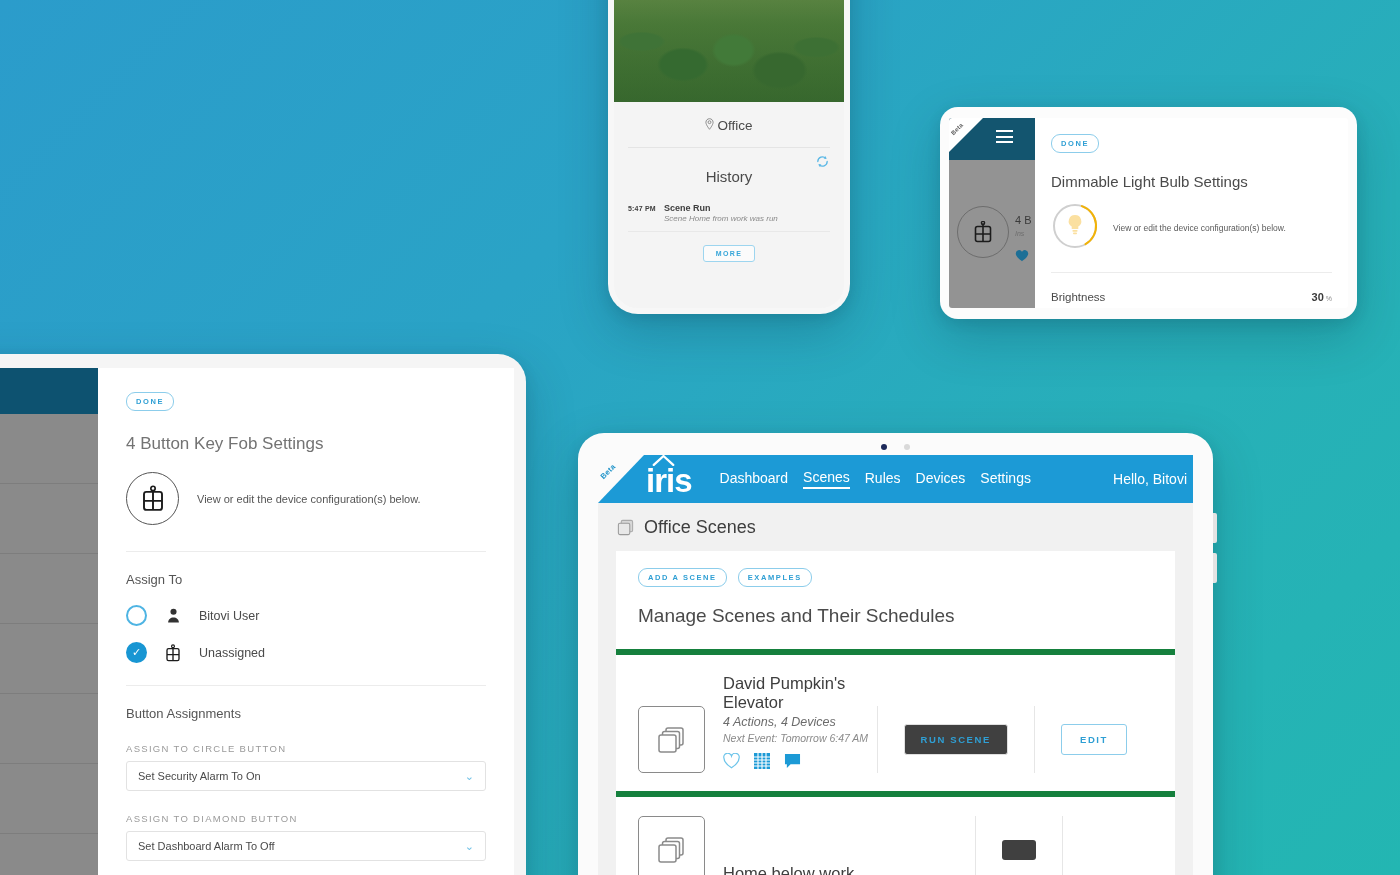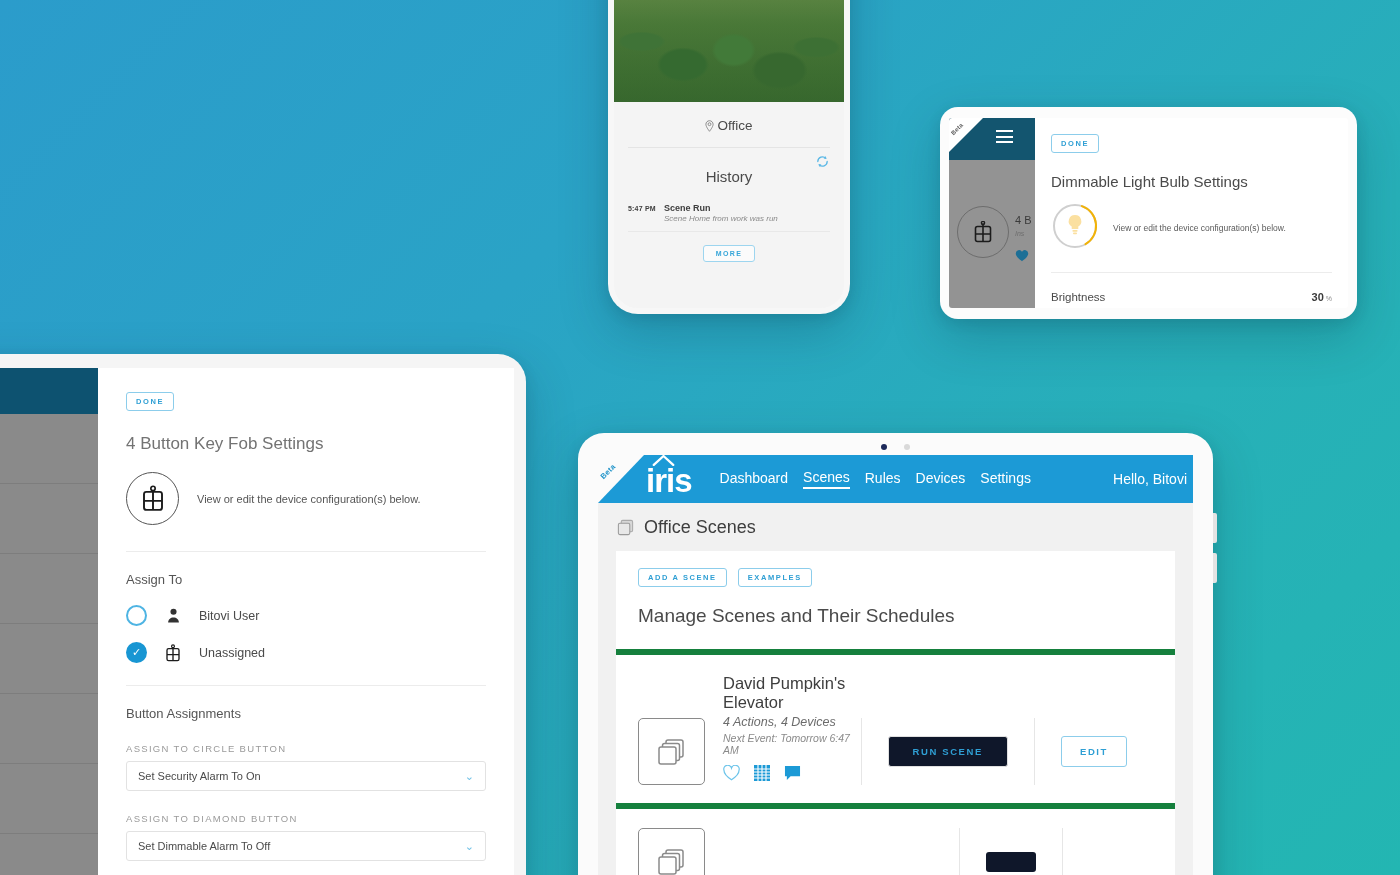--- a/index.html
+++ b/index.html
@@ -48,21 +48,21 @@
       radial-gradient(ellipse at 12% 58%, #3f7337 0 20px, transparent 24px),
       radial-gradient(ellipse at 30% 74%, #356a30 0 22px, transparent 26px),
       radial-gradient(ellipse at 52% 64%, #427a39 0 18px, transparent 22px),
       radial-gradient(ellipse at 72% 78%, #37682f 0 24px, transparent 28px),
       radial-gradient(ellipse at 88% 62%, #3d7034 0 20px, transparent 24px),
       linear-gradient(to bottom, rgba(90,140,60,.2), rgba(48,96,40,.5));
   }
   .phone-body { flex: 1; padding: 0 14px; background: #f4f4f4; }
   .phone-loc {
     text-align: center; font-size: 13.5px; color: #4a4a4a;
-    padding: 16px 0 14px; display: flex; align-items: center; justify-content: center; gap: 3px;
+    padding: 16px 0 14px; display: flex; justify-content: center; gap: 3px;
     border-bottom: 1px solid #e4e4e4;
   }
   .phone-hist-wrap { position: relative; }
   .refresh-ico { position: absolute; right: 0; top: 6px; color: #4eb3e3; }
   .phone-hist-title { text-align: center; font-size: 15px; color: #4a4a4a; padding: 20px 0 12px; }
   .hist-row { display: flex; gap: 8px; padding: 6px 0 8px; border-bottom: 1px solid #e8e8e8; }
   .hist-time { font-size: 7px; font-weight: bold; color: #3d3d3d; letter-spacing: .2px; padding-top: 2px; min-width: 28px; }
   .hist-title { font-size: 9px; color: #3d3d3d; font-weight: 600; }
   .hist-sub { font-size: 8px; color: #8a8a8a; font-style: italic; margin-top: 1px; }
   .more-btn {
@@ -93,21 +93,21 @@
   .tr-dev-circle {
     position: absolute; left: 8px; top: 88px; width: 52px; height: 52px;
     border-radius: 50%; border: 1.5px solid #6d6d6d;
     display: flex; align-items: center; justify-content: center;
   }
   .tr-dev-name { position: absolute; left: 66px; top: 96px; font-size: 11px; color: #3a3a3a; font-weight: 500; white-space: nowrap; }
   .tr-dev-sub { position: absolute; left: 66px; top: 112px; font-size: 7px; color: #6d6d6d; font-style: italic; white-space: nowrap; }
   .tr-heart { position: absolute; left: 66px; top: 130px; color: #1d6f96; }
   .tr-main { flex: 1; background: #fff; padding: 14px 16px 0; position: relative; }
   .pill-btn {
-    display: inline-block; border: 1px solid #8ccdeb; border-radius: 3px;
+    display: inline-block; border: 1px solid #8ccdeb; border-radius: 9px;
     color: #2f9fd4; font-size: 7.5px; font-weight: bold; letter-spacing: 1.6px;
     padding: 4px 9px; background: #fff;
   }
   .tr-title { font-size: 15px; color: #4a4a4a; margin-top: 20px; font-weight: 400; }
   .tr-row { display: flex; align-items: center; gap: 14px; margin-top: 12px; padding-bottom: 18px; border-bottom: 1px solid #ececec; }
   .tr-desc { font-size: 8.5px; color: #5a5a5a; }
   .tr-bright { display: flex; justify-content: space-between; align-items: baseline; padding-top: 14px; }
   .tr-bright-label { font-size: 11.5px; color: #4a4a4a; }
   .tr-bright-val { font-size: 11px; color: #3a3a3a; font-weight: bold; }
   .tr-bright-pct { font-size: 7px; color: #8a8a8a; margin-left: 2px; }
@@ -188,21 +188,21 @@
   }
   .scene-info { margin-left: 18px; flex: 1; }
   .scene-name { font-size: 16.5px; color: #3e3e3e; }
   .scene-meta { font-size: 12.5px; color: #6b6b6b; font-style: italic; margin-top: 3px; }
   .scene-next { font-size: 10.5px; color: #8a8a8a; font-style: italic; margin-top: 3px; }
   .scene-icons { display: flex; gap: 14px; margin-top: 9px; align-items: center; }
   .scene-actions { display: flex; align-items: center; height: 67px; }
   .vline { width: 1px; align-self: stretch; background: #e6e6e6; }
   .run-btn {
     border: 1px solid #e0e0e0; border-radius: 3px; color: #2f9fd4;
-    font-size: 9.5px; font-weight: bold; letter-spacing: 1.6px; padding: 9px 24px; background: #0f172a;
+    font-size: 9.5px; font-weight: bold; letter-spacing: 1.6px; padding: 9px 16px; background: #404040;
     margin: 0 26px;
   }
   .edit-btn {
     border: 1px solid #8ccdeb; border-radius: 3px; color: #2f9fd4;
     font-size: 9.5px; font-weight: bold; letter-spacing: 1.6px; padding: 9px 18px; background: #fff;
     margin: 0 26px;
   }
   .tablet-btn { position: absolute; right: -4px; width: 4px; background: #e3e3e3; border-radius: 0 2px 2px 0; }
 </style>
 </head>
@@ -358,21 +358,21 @@
       <div class="tl-sec-label">Button Assignments</div>
 
       <div class="field-label">ASSIGN TO CIRCLE BUTTON</div>
       <div class="select-box">
         <span>Set Security Alarm To On</span>
         <span class="chev">⌄</span>
       </div>
 
       <div class="field-label">ASSIGN TO DIAMOND BUTTON</div>
       <div class="select-box">
-        <span>Set Dimmable Alarm To Off</span>
+        <span>Set Dashboard Alarm To Off</span>
         <span class="chev">⌄</span>
       </div>
     </div>
   </div>
 </div>
 
 <div class="device shadow-lg" id="tablet-main">
   <div class="dots">
     <div class="dot active"></div>
     <div class="dot"></div>

